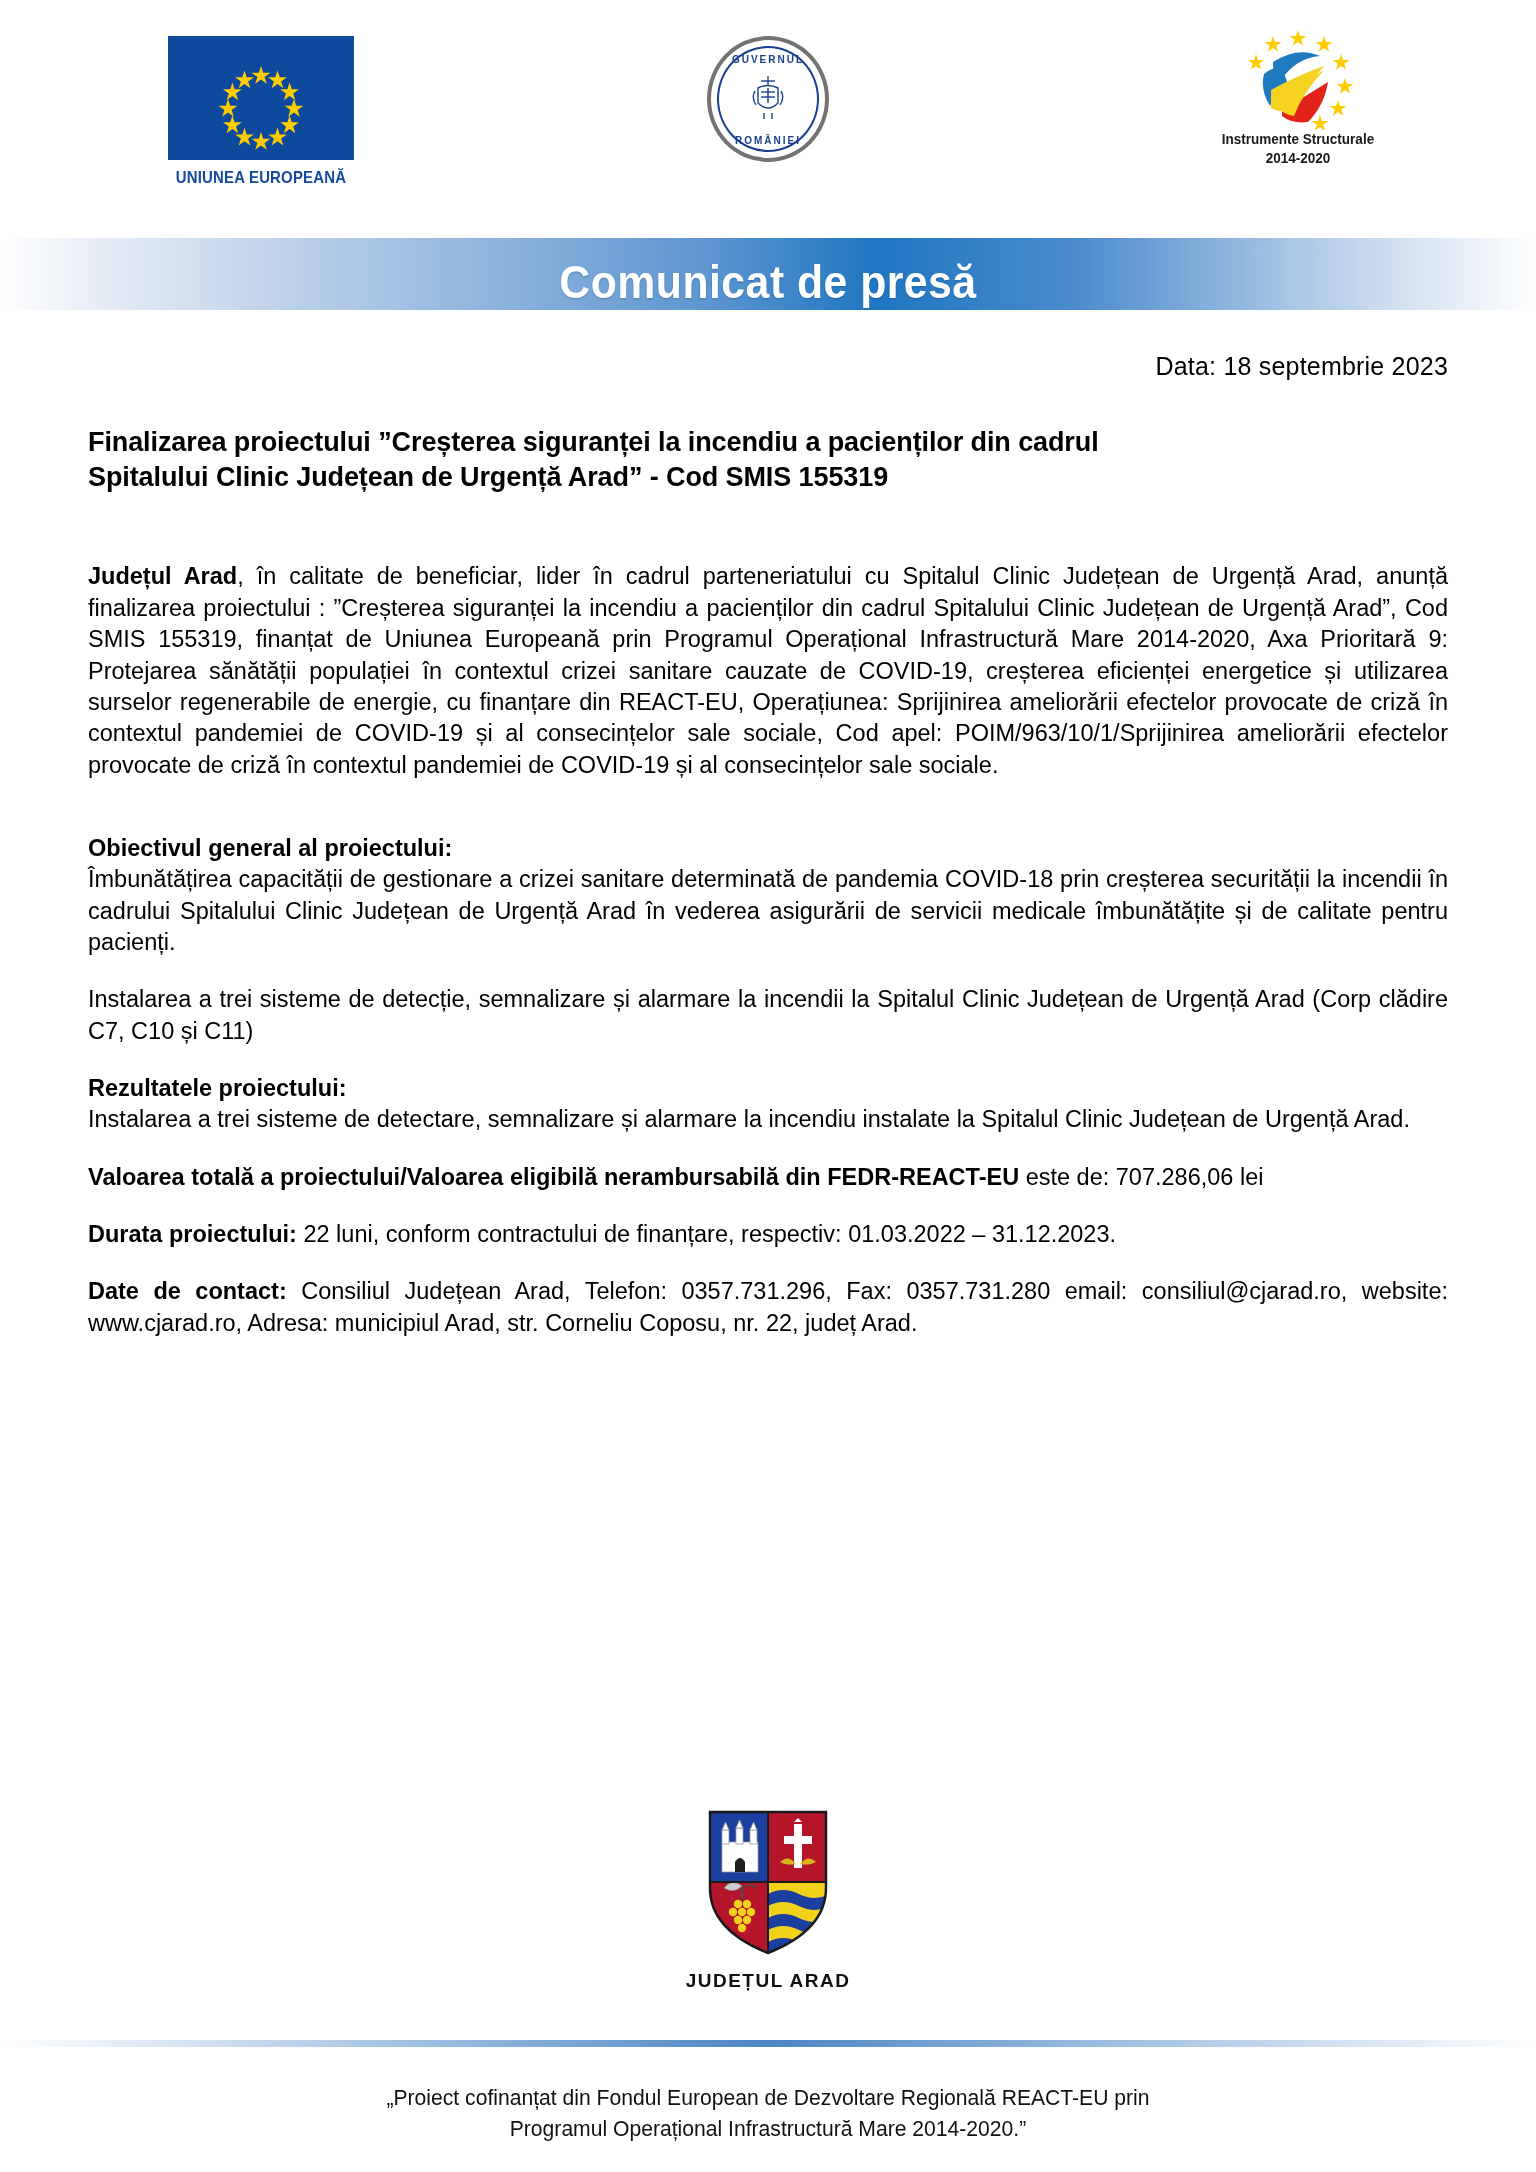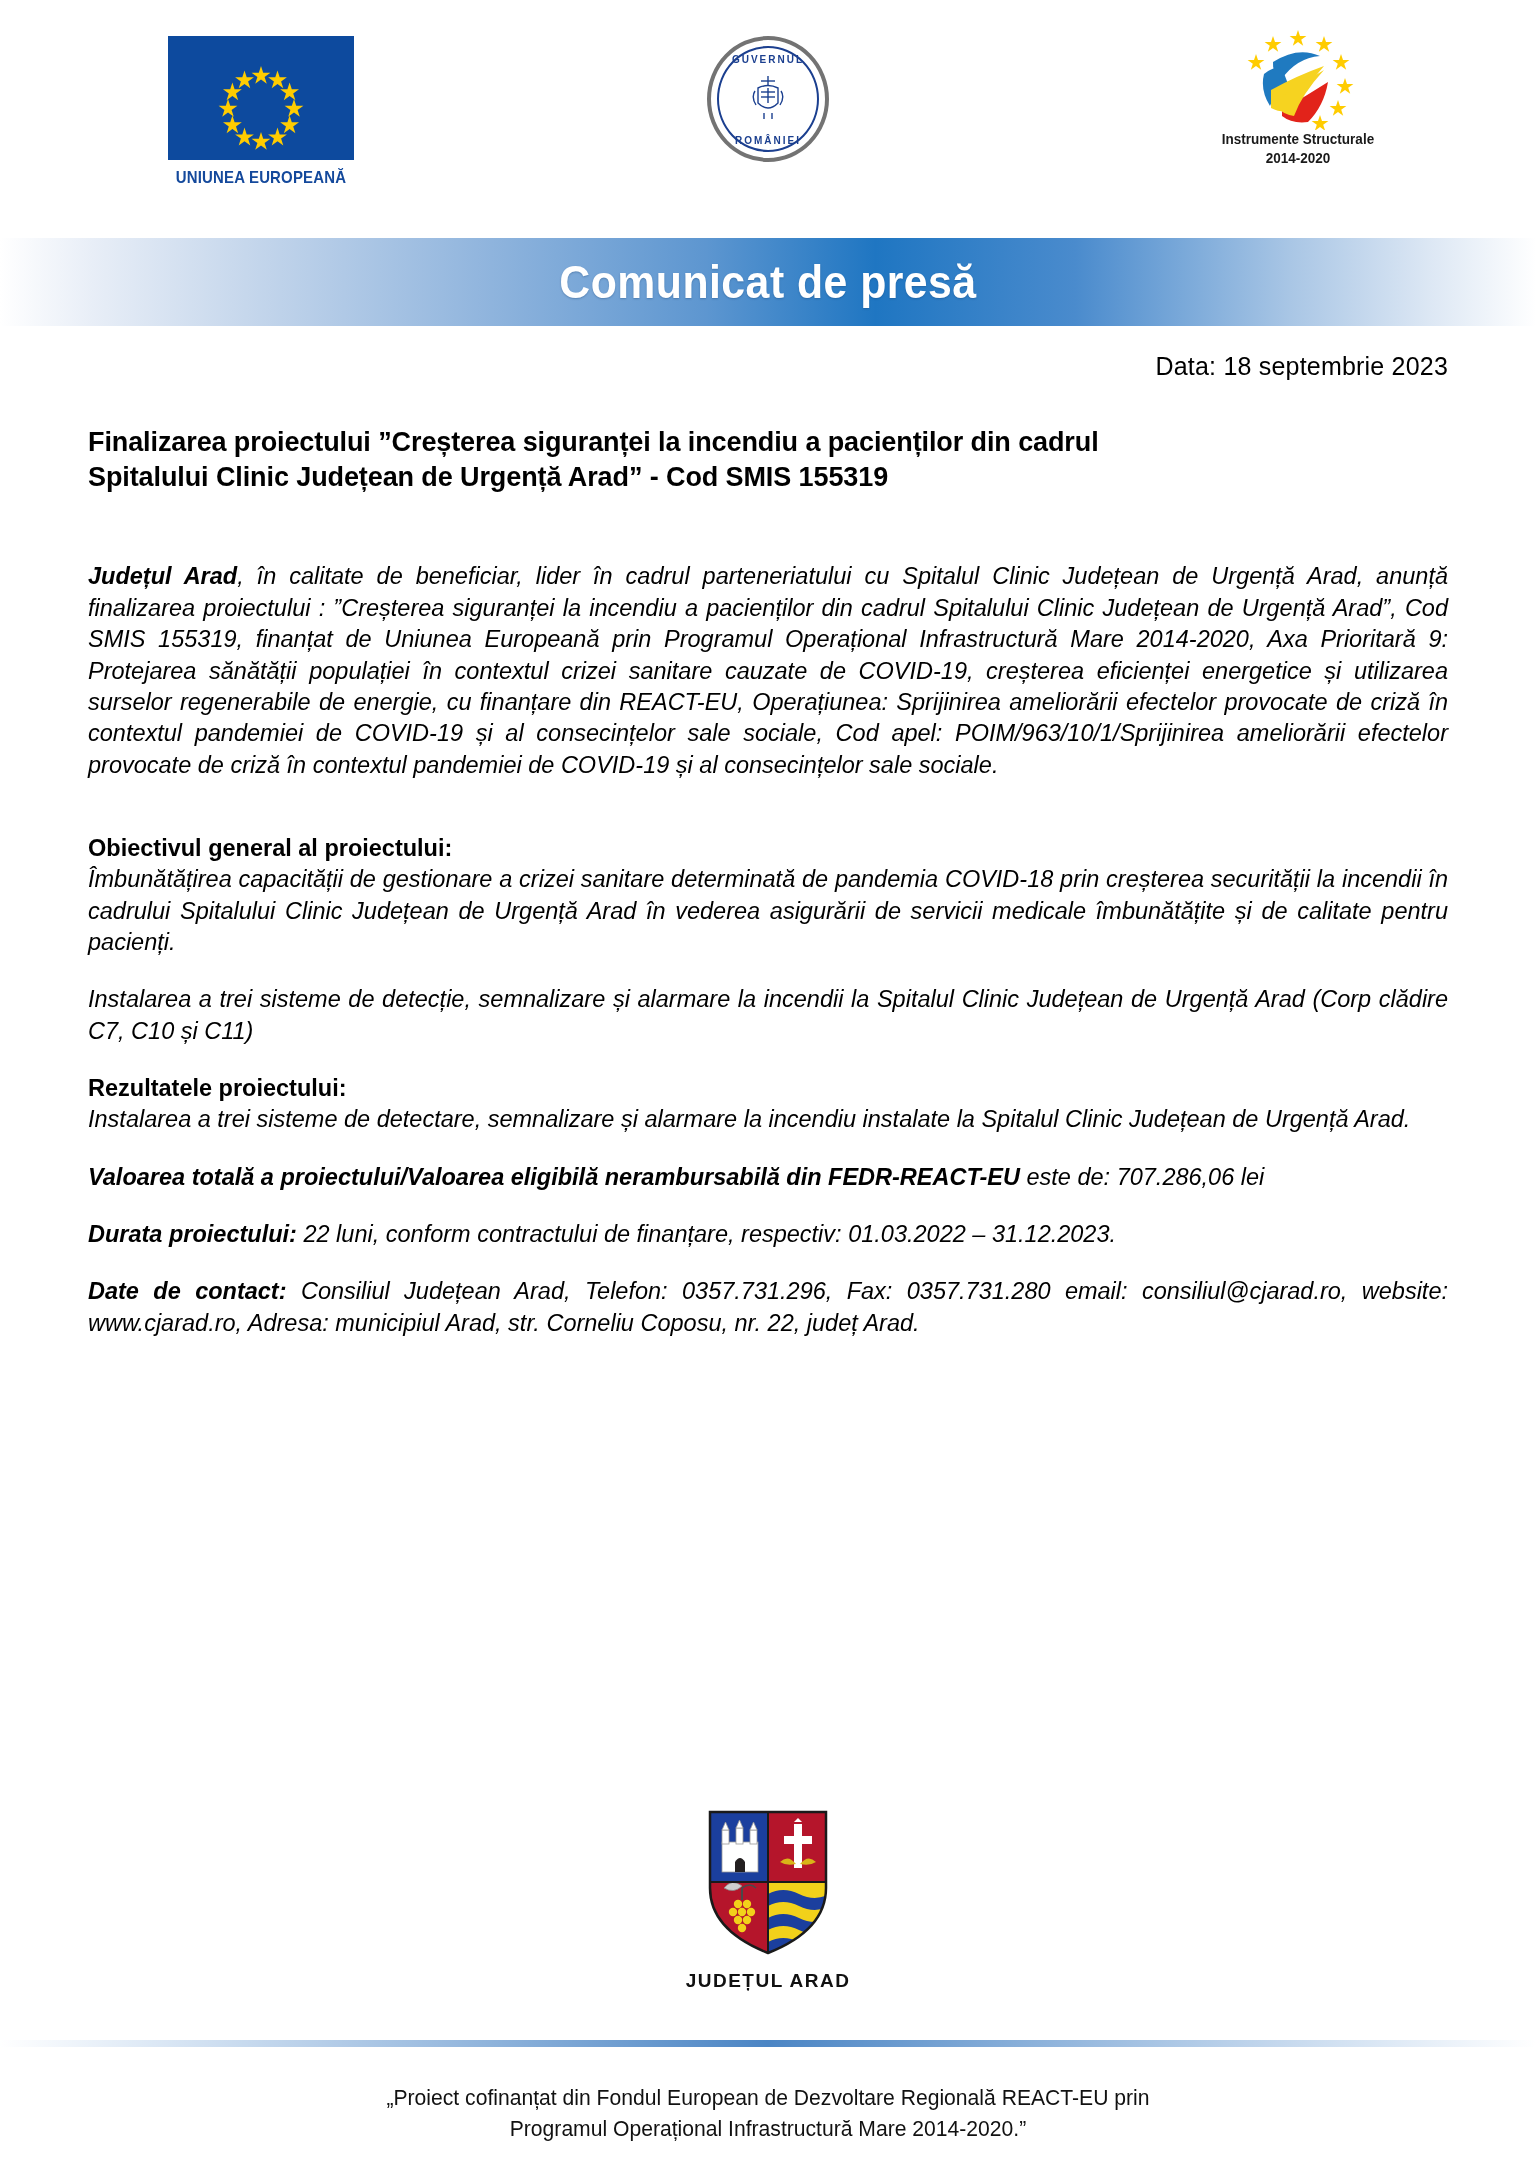--- a/index.html
+++ b/index.html
@@ -51,21 +51,21 @@
 
   .logo-is{position:absolute;left:1178px;top:22px;width:240px;height:160px;}
   .is-label{
     position:absolute;left:0;top:108px;width:240px;text-align:center;
     color:#1a1a1a;font-size:15px;font-weight:bold;line-height:1.25;
     transform:scaleX(.9);
   }
 
   
   .banner{
-    position:absolute;left:0;top:238px;width:1536px;height:88px;
+    position:absolute;left:0;top:238px;width:1536px;height:72px;
     background:linear-gradient(to right,
        #ffffff 0%, #e8eef7 6%, #c6d7ec 16%, #8fb4dd 32%,
        #5d96d0 46%, #1f76c2 57%, #4a8bcd 70%, #a9c6e5 84%,
        #dce7f4 93%, #ffffff 100%);
   }
   .banner-title{
     position:absolute;left:0;top:0;width:1536px;height:88px;
     display:flex;align-items:center;justify-content:center;
     color:#ffffff;font-size:46px;font-weight:bold;
     letter-spacing:.5px;
@@ -82,21 +82,21 @@
   .date-line{
     text-align:right;font-size:25px;font-weight:normal;
     margin:0 0 42px 0;letter-spacing:.2px;
   }
   .title-main{
     text-align:left;font-size:27px;font-weight:bold;line-height:1.3;
     margin:0 0 66px 0;letter-spacing:-.1px;
   }
   p.body{
     margin:0 0 26px 0;text-align:justify;text-justify:inter-word;
-    font-size:23.5px;line-height:1.335;font-style:italic;
+    font-size:23.5px;line-height:1.335;
   }
   .sec-head{
     font-weight:bold;font-size:23.5px;margin:0;
   }
   .gap{height:26px;}
   b{font-weight:bold;}
 
   
   .coa-wrap{
     position:absolute;left:0;top:1808px;width:1536px;text-align:center;

